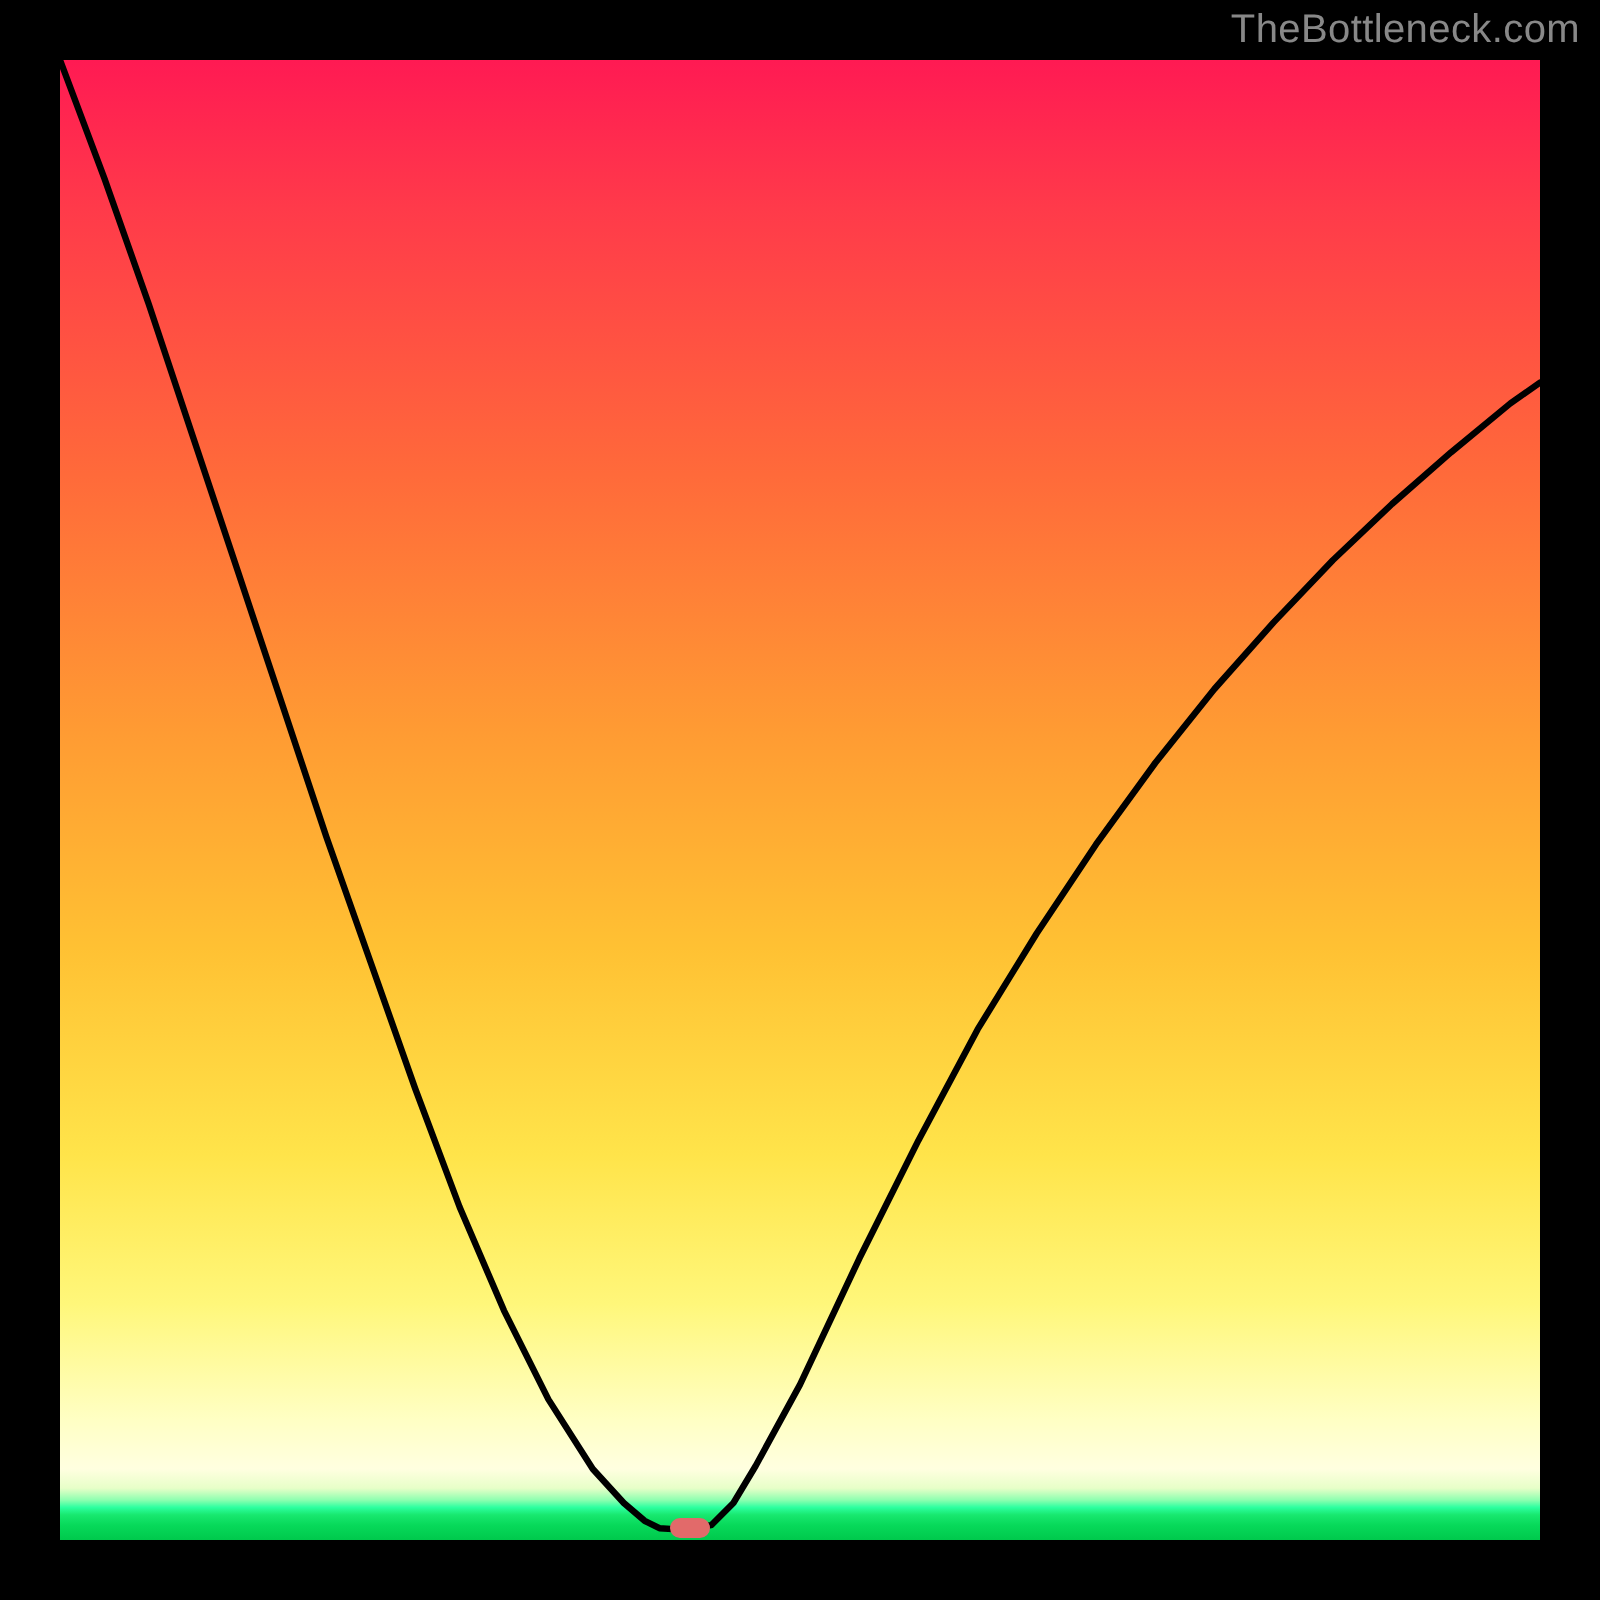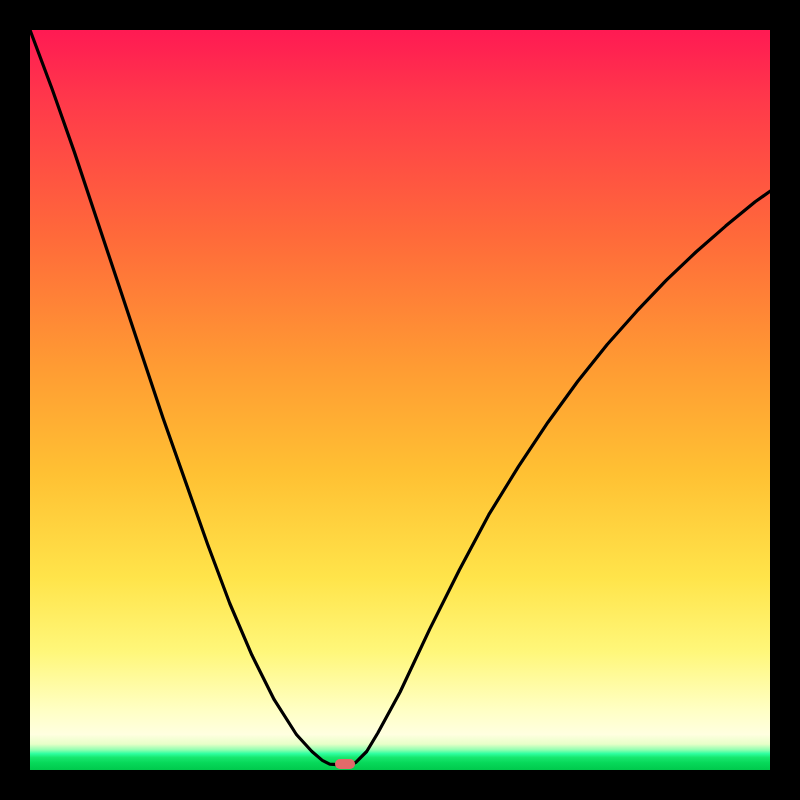--- a/index.html
+++ b/index.html
@@ -79,13 +79,14 @@
 <div class="frame">
 
   <div class="plot-area">
     <div class="gradient"></div>
     <svg class="curve" width="740" height="740" viewBox="0 0 740 740">
       <path id="curve-path" d="M0.0 0.0 L22.2 59.2 L44.4 122.1 L66.6 188.7 L88.8 255.3 L111.0 321.9 L133.2 388.5 L155.4 451.4 L177.6 514.3 L199.8 573.5 L222.0 625.3 L244.2 669.7 L266.4 704.5 L281.9 721.5 L292.3 730.4 L299.7 734.1 L310.8 734.8 L325.6 732.6 L336.7 721.5 L347.8 703.0 L370.0 662.3 L399.6 599.4 L429.2 540.2 L458.8 484.7 L488.4 436.6 L518.0 392.2 L547.6 351.5 L577.2 314.5 L606.8 281.2 L636.4 250.1 L666.0 222.0 L695.6 196.1 L725.2 171.7 L740.0 161.3" fill="none" stroke="#000" stroke-width="3.2" stroke-linecap="round" stroke-linejoin="round"></path>
     </svg>
     <div class="marker" id="min-marker" style="left: 314.5px; top: 734.08px; background: rgb(226, 106, 106);"></div>
   </div>
 
+  <div class="watermark">TheBottleneck.com</div>
 </div>
 
 </body></html>

